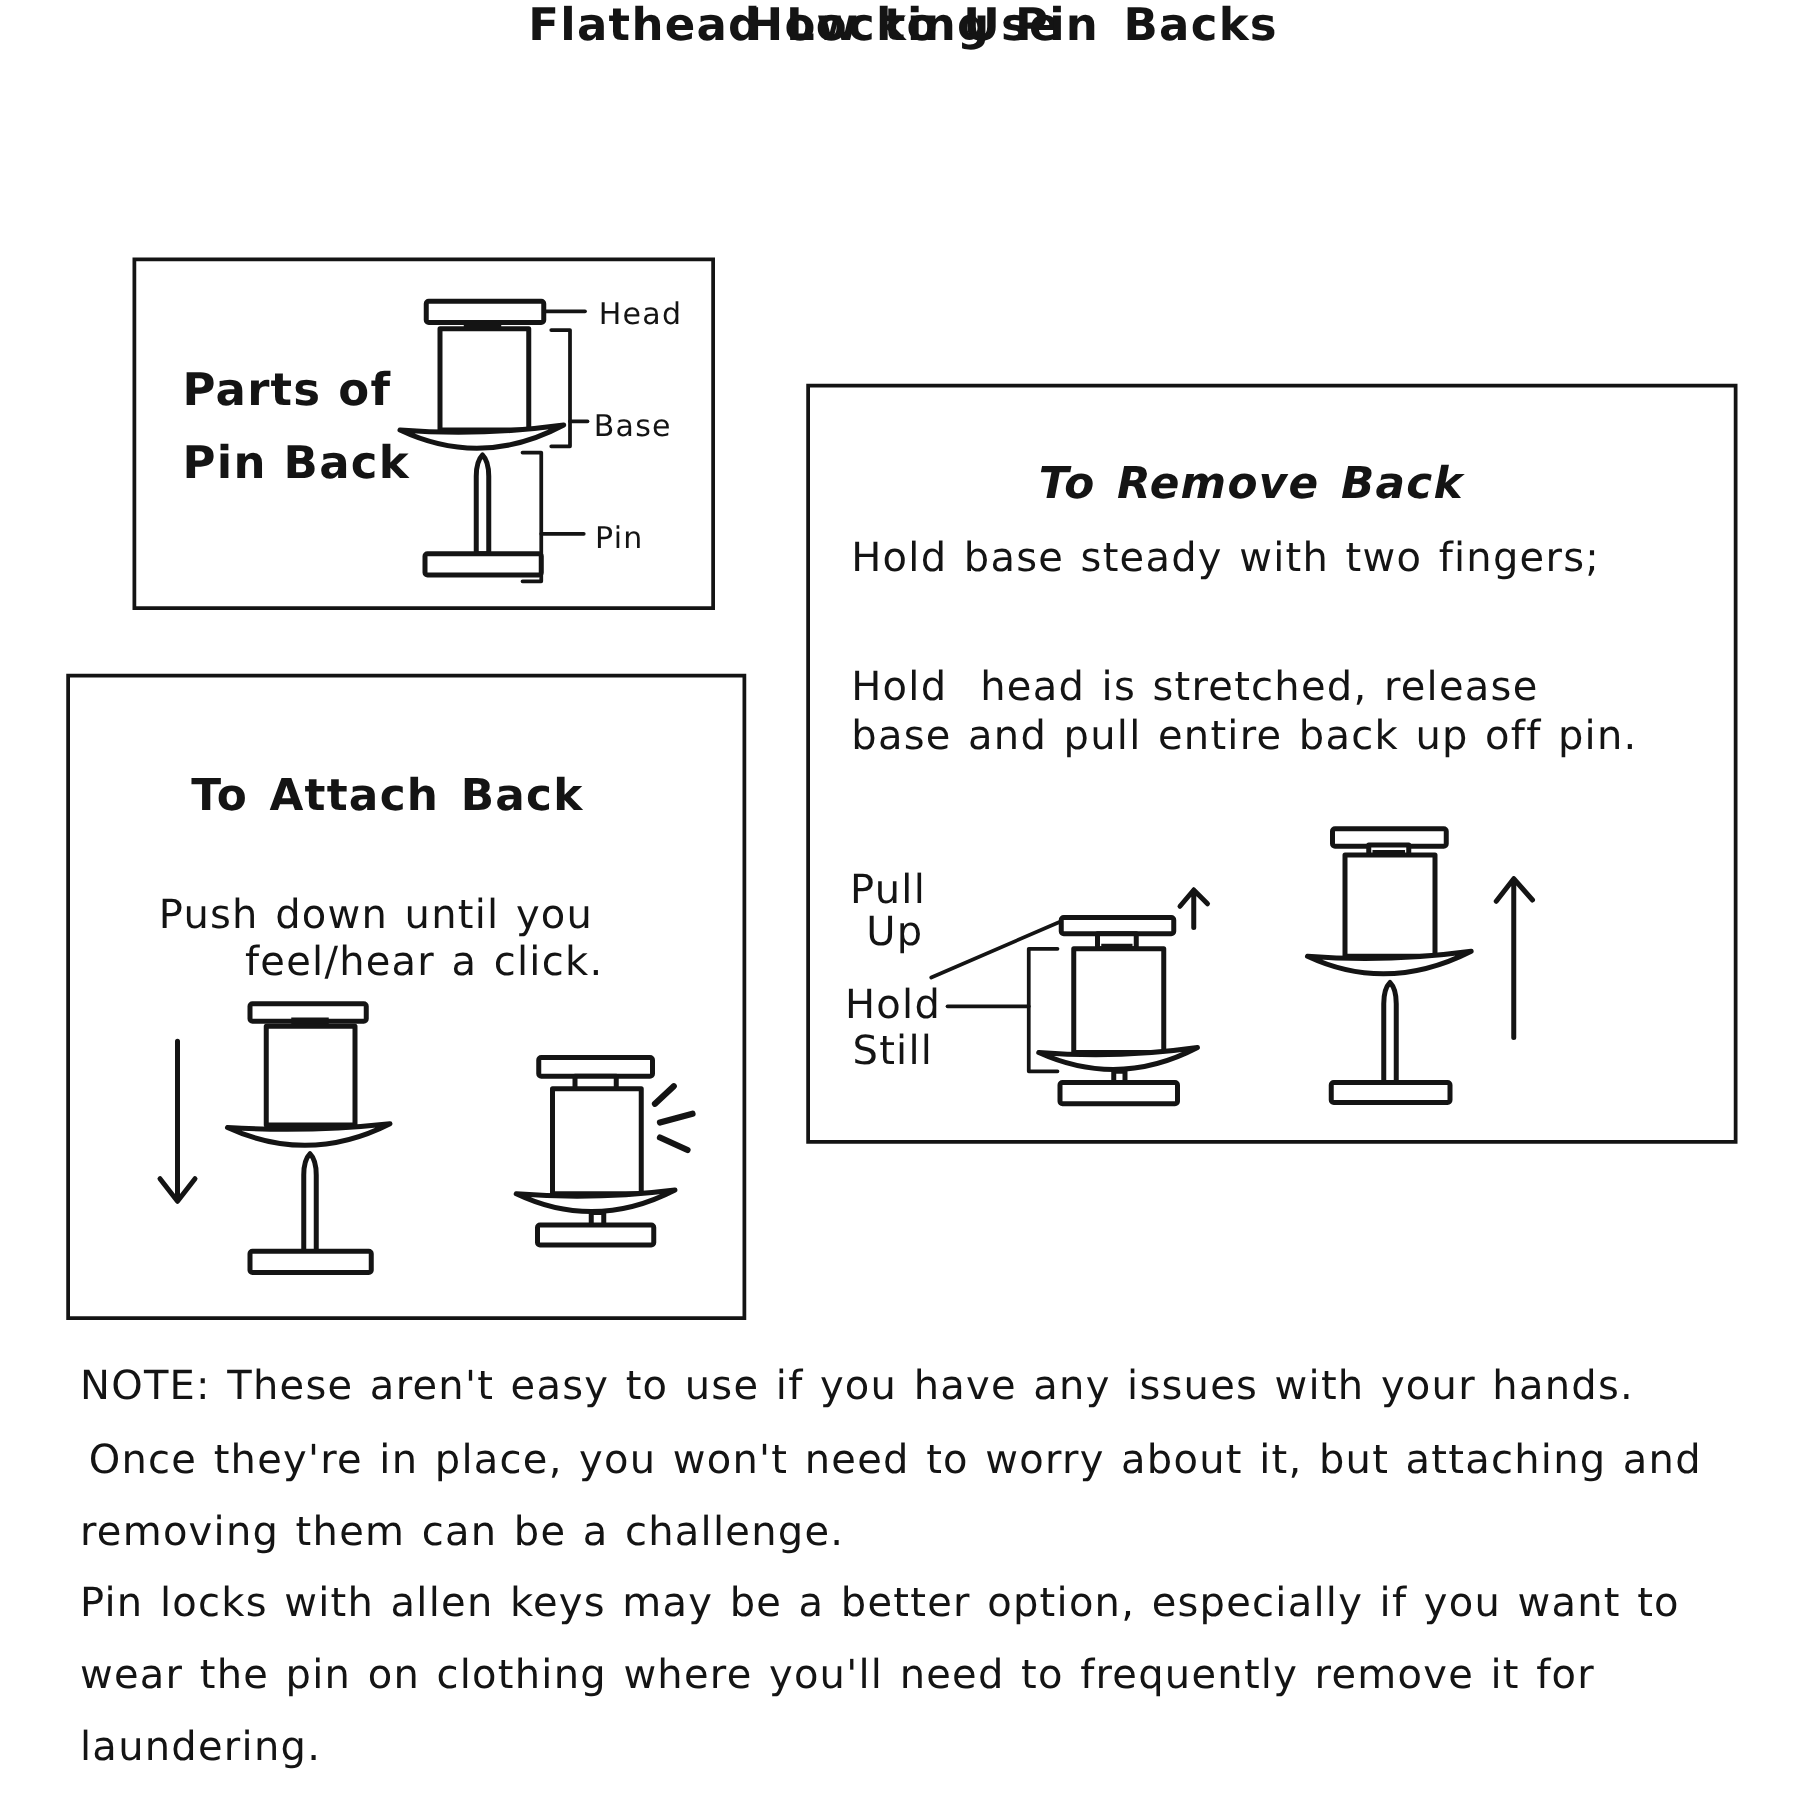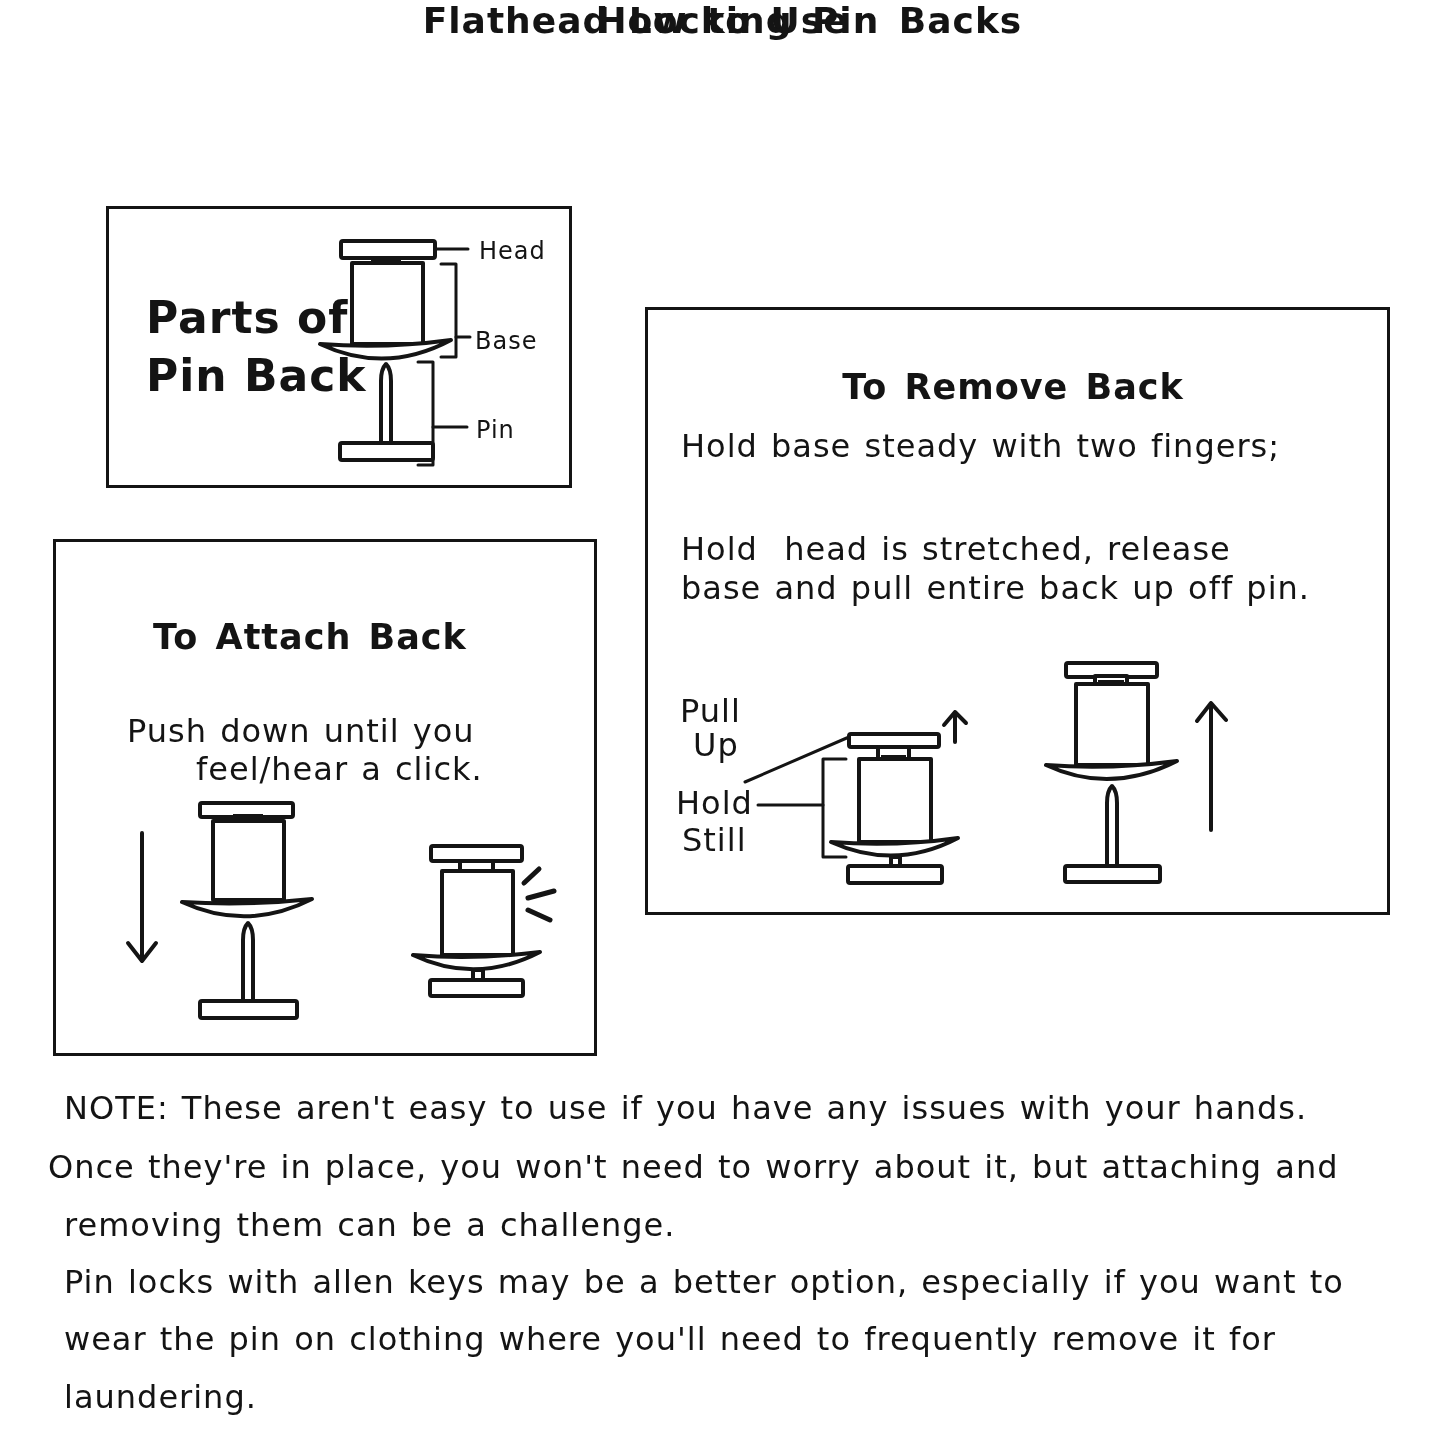--- a/index.html
+++ b/index.html
@@ -5,21 +5,21 @@
   html,body{margin:0;padding:0;background:#ffffff;}
   body{
     width:1445px;height:1445px;position:relative;overflow:hidden;
     font-family:"DejaVu Sans","Liberation Sans",sans-serif;
     color:#141414;
   }
   .box{position:absolute;border:3px solid #141414;background:#ffffff;}
   .txt{position:absolute;white-space:pre;}
   .t-main{font-size:36px;font-weight:bold;letter-spacing:1px;word-spacing:6px;text-align:center;}
   .t-sec{font-size:35px;font-weight:bold;letter-spacing:1px;word-spacing:4px;text-align:center;}
-  .t-head{font-size:44px;font-weight:bold;letter-spacing:1px;}
+  .t-head{font-size:36px;font-weight:bold;letter-spacing:1px;}
   .b32{font-size:32px;letter-spacing:1px;word-spacing:2px;}
   .lab24{font-size:24px;letter-spacing:1px;}
   svg{position:absolute;overflow:visible;}
   svg .s{fill:#ffffff;stroke:#141414;stroke-width:4;stroke-linejoin:round;}
   svg .k{fill:#141414;stroke:none;}
   svg .l{fill:none;stroke:#141414;stroke-width:4;stroke-linecap:round;stroke-linejoin:round;}
   svg .l3{stroke-width:3;}
   svg .l5{stroke-width:5;}
 </style>
 </head>
@@ -74,21 +74,21 @@
     <rect class="s" x="50" y="16" width="33" height="11"></rect>
     <rect class="s" x="32" y="26" width="71" height="84"></rect>
     <path class="s" d="M3,110 Q66,115 130,107 Q66,140 3,110 Z"></path>
     <rect class="s" x="63" y="125" width="10" height="11"></rect>
     <rect class="s" x="20" y="135" width="93" height="16" rx="2"></rect>
     <path class="l l5" d="M114,38 L129,24 M118,53 L144,46 M118,65 L140,75"></path>
   </svg>
 </div>
 
 <div class="box" style="left:645px;top:307px;width:739px;height:602px;">
-  <div class="txt t-sec" style="left:12px;top:57px;width:706px;">To Remove Back</div>
+  <div class="txt t-sec" style="left:0;top:57px;width:706px;font-style:italic;">To Remove Back</div>
   <div class="txt b32" style="left:33px;top:117px;">Hold base steady with two fingers;</div>
   <div class="txt b32" style="left:33px;top:220px;">Hold  head is stretched, release</div>
   <div class="txt b32" style="left:33px;top:259px;">base and pull entire back up off pin.</div>
 
   <div class="txt b32" style="left:32px;top:382px;text-align:right;">Pull</div>
   <div class="txt b32" style="left:45px;top:416px;">Up</div>
   <div class="txt b32" style="left:28px;top:474px;">Hold</div>
   <div class="txt b32" style="left:34px;top:511px;">Still</div>
 
   <svg style="left:92px;top:390px;" width="240" height="200" viewBox="0 0 240 200">
@@ -111,17 +111,17 @@
     <rect class="k" x="58" y="25" width="26" height="5"></rect>
     <rect class="s" x="36" y="29" width="72" height="81"></rect>
     <path class="s" d="M6,110 Q70,115 137,106 Q70,140 6,110 Z"></path>
     <path class="s" d="M72,131 Q77,136 77,148 L77,211 L67,211 L67,148 Q67,136 72,131 Z"></path>
     <rect class="s" x="25" y="211" width="95" height="16" rx="2"></rect>
     <path class="l" d="M171,175 L171,52 M171,48 L157,66 M171,48 L186,65"></path>
   </svg>
 </div>
 
 <div class="txt b32" style="left:64px;top:1089px;">NOTE: These aren't easy to use if you have any issues with your hands.</div>
-<div class="txt b32" style="left:48px;top:1148px;">Once they're in place, you won't need to worry about it, but attaching and</div>
+<div class="txt b32" style="left:71px;top:1148px;">Once they're in place, you won't need to worry about it, but attaching and</div>
 <div class="txt b32" style="left:64px;top:1206px;">removing them can be a challenge.</div>
 <div class="txt b32" style="left:64px;top:1263px;">Pin locks with allen keys may be a better option, especially if you want to</div>
 <div class="txt b32" style="left:64px;top:1320px;">wear the pin on clothing where you'll need to frequently remove it for</div>
 <div class="txt b32" style="left:64px;top:1378px;">laundering.</div>
 
 </body></html>

